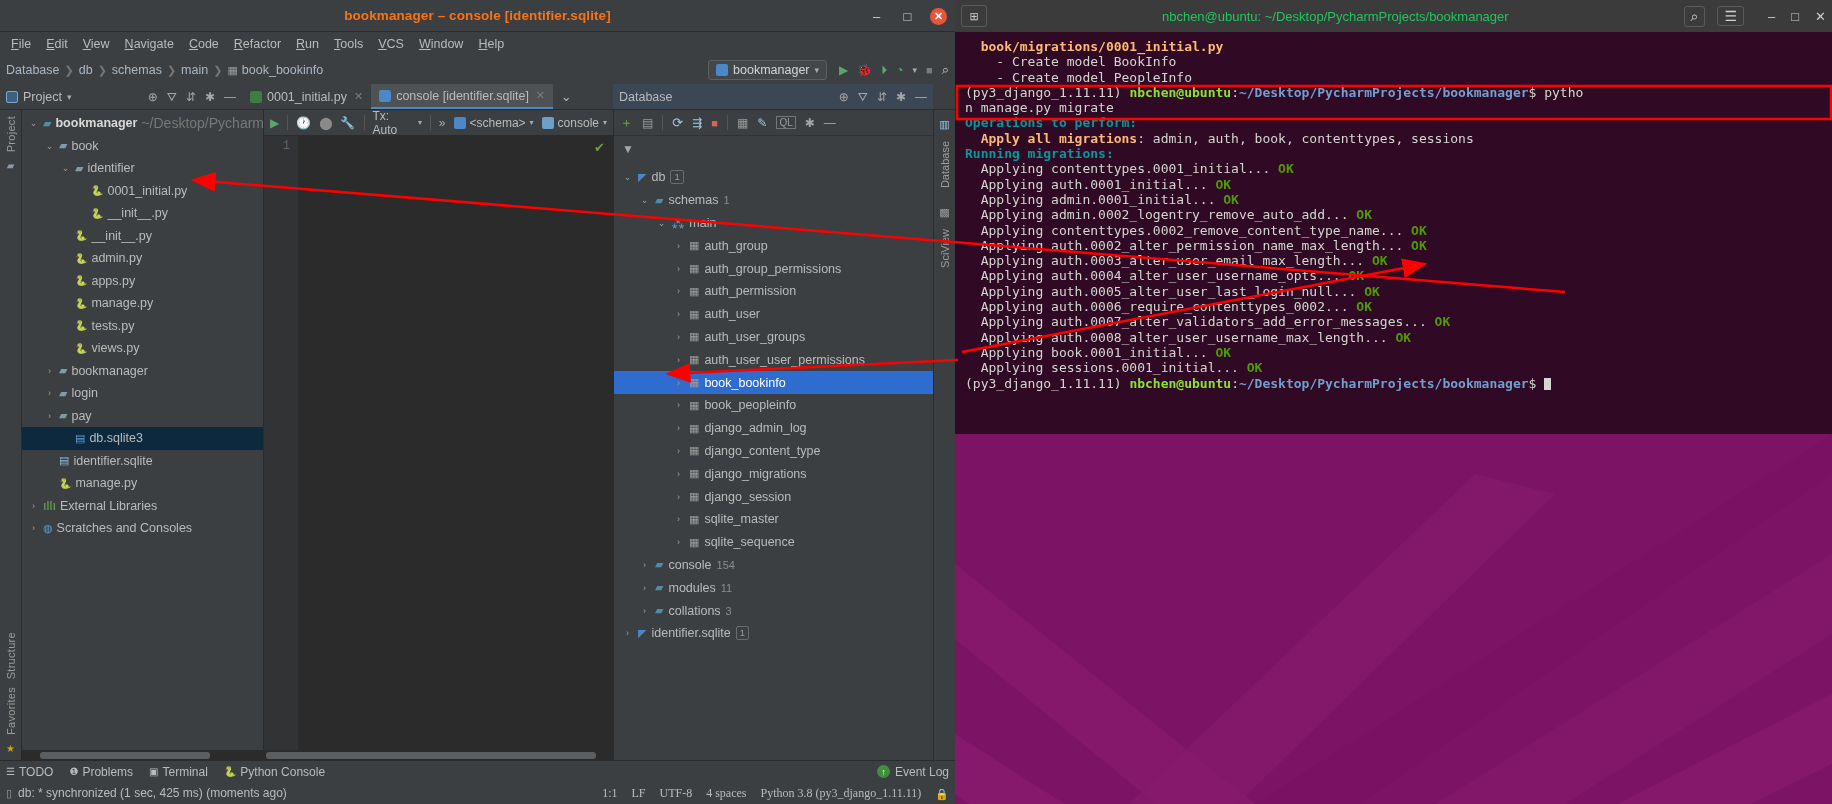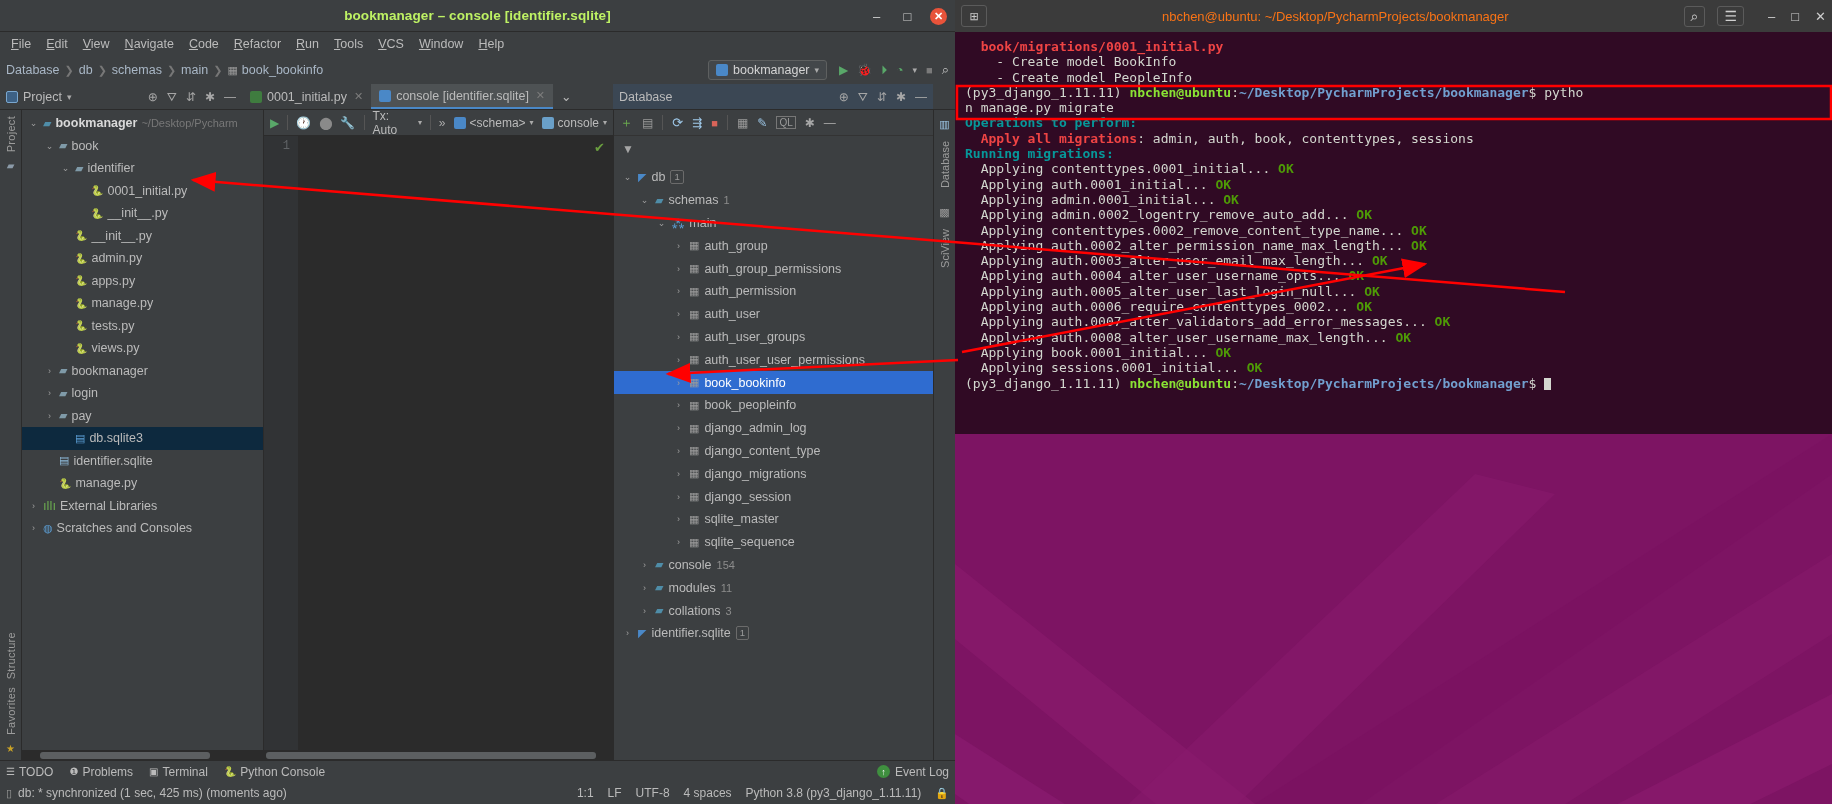--- a/index.html
+++ b/index.html
@@ -15,21 +15,21 @@
   #pycharm {
     position: absolute; left: 0; top: 0; width: 955px; height: 804px;
     background: #3c3f41; color: #bbbbbb;
     display: flex; flex-direction: column;
   }
   .titlebar {
     height: 32px; background: #3c3f41; position: relative;
     display: flex; align-items: center; justify-content: center;
     border-bottom: 1px solid #2b2b2b;
   }
-  .titlebar .title { font-size: 13.5px; font-weight: bold; color: #bef264; letter-spacing: .1px;}
+  .titlebar .title { font-size: 13.5px; font-weight: bold; color: #f97316; letter-spacing: .1px;}
   .win-btns { position: absolute; right: 8px; top: 0; height: 32px; display: flex; align-items: center; gap: 14px; }
   .win-btn { width: 17px; height: 17px; display: flex; align-items: center; justify-content: center;
     font-size: 13px; color: #d0d0d0; }
   .win-btn.close { background: #e8533a; border-radius: 50%; color: #fff; font-size: 11px; font-weight: bold; }
 
   .menubar { height: 24px; display: flex; align-items: center; padding-left: 4px; gap: 1px; font-size: 12.5px; }
   .menubar .mi { padding: 2px 7px; color: #bbbbbb; }
   .menubar .mi u { text-decoration: underline; }
 
   .breadcrumbbar { height: 28px; display: flex; align-items: center; padding: 0 6px; font-size: 12.5px; gap: 3px; }
@@ -70,21 +70,21 @@
     border-right: 1px solid #2b2b2b; }
   .panelhdr { height: 26px; display: flex; align-items: center; padding: 0 6px; font-size: 12.5px; gap: 8px; }
   .panelhdr .ttl { display: flex; align-items: center; gap: 5px; color: #bbbbbb; }
   .panelhdr .hicons { margin-left: auto; display: flex; align-items: center; gap: 9px; color: #a6a6a6; }
   .tree { flex: 1; overflow: hidden; font-size: 12.5px; padding-top: 2px; }
   .trow { height: 22.5px; display: flex; align-items: center; gap: 4px; padding-right: 4px; white-space: nowrap; }
   .trow.sel { background: #0d293e; }
   .twig { width: 11px; color: #a0a0a0; font-size: 9px; text-align: center; flex: none; }
   .tlabel { color: #bbbbbb; }
   .tlabel.bold { font-weight: bold; color: #d9d9d9; }
-  .tsub { color: #787878; font-size: 11px; }
+  .tsub { color: #787878; font-size: 14px; }
 
   
   .midpane { flex: 1; display: flex; flex-direction: column; min-width: 0; background: #2b2b2b; }
   .consoletools {
     height: 26px; background: #3c3f41; display: flex; align-items: center; gap: 8px; padding: 0 6px;
     font-size: 12px; color: #bbbbbb; border-bottom: 1px solid #2b2b2b;
   }
   .sepv { width: 1px; height: 15px; background: #555; }
   .editorarea { flex: 1; display: flex; position: relative; background: #2b2b2b; min-height: 0; }
   .gutter { width: 34px; background: #313335; color: #606366; font-size: 12px;
@@ -116,39 +116,39 @@
 
   
   .statusrow1 { height: 22px; background: #3c3f41; display: flex; align-items: center;
     gap: 16px; padding: 0 6px; font-size: 12px; border-top: 1px solid #2b2b2b; }
   .srow-item { display: flex; align-items: center; gap: 4px; color: #bbbbbb; }
   .eventlog { margin-left: auto; display: flex; align-items: center; gap: 5px; }
   .dot-g { width: 13px; height: 13px; border-radius: 50%; background: #3f8f3f;
     color: #fff; font-size: 9px; display: flex; align-items: center; justify-content: center; }
   .statusrow2 { height: 22px; background: #3c3f41; display: flex; align-items: center;
     padding: 0 6px; font-size: 12px; color: #bbbbbb; gap: 6px; }
-  .statusrow2 .right { margin-left: auto; display: flex; align-items: flex-end; gap: 14px; }
+  .statusrow2 .right { margin-left: auto; display: flex; align-items: flex-end; gap: 14px; font-family: Liberation Serif, serif; }
 
   
   #terminal { position: absolute; left: 955px; top: 0; width: 877px; height: 804px;
     background: #2b0b2b; overflow: hidden; }
   .t-title { height: 32px; background: #3b3b3b; display: flex; align-items: center;
     padding: 0 6px; gap: 6px; }
   .t-newtab { width: 26px; height: 22px; border: 1px solid #5b5b5b; border-radius: 3px;
     display: flex; align-items: center; justify-content: center; color: #c8c8c8; font-size: 11px; }
-  .t-title .t-name { flex: 1; text-align: center; color: #f97316; font-size: 13px; }
+  .t-title .t-name { flex: 1; text-align: center; color: #22c55e; font-size: 13px; }
   .t-icons { display: flex; align-items: center; gap: 12px; color: #cfcfcf; }
   .t-wbtns { display: flex; align-items: center; gap: 16px; color: #cfcfcf; padding-left: 18px; }
   .t-wbtn { font-size: 13px; }
   .t-body { position: relative; height: 772px; background: #300a24; }
   .t-out { font-family: "DejaVu Sans Mono", "Liberation Mono", monospace;
     font-size: 13px; line-height: 15.3px; padding: 7px 0 0 10px; white-space: pre; }
   .t-out .line { color: #d3d7cf; }
   .bold { font-weight: bold; }
-  .c-white { color: #ef4444; }
+  .c-white { color: #fdba74; }
   .c-green { color: #4e9a06; }
   .c-greenb { color: #8ae234; }
   .c-blue { color: #729fcf; }
   .c-teal { color: #06989a; }
   .c-grey { color: #d3d7cf; }
   .cursor { display: inline-block; width: 7px; height: 12px; background: #d3d7cf;
     vertical-align: -2px; }
   .wallpaper { position: absolute; left: 0; top: 402px; width: 877px; height: 402px;
     background: #7a0f60; overflow: hidden; }
   .wallpaper svg { position: absolute; left: 0; top: 0; }

